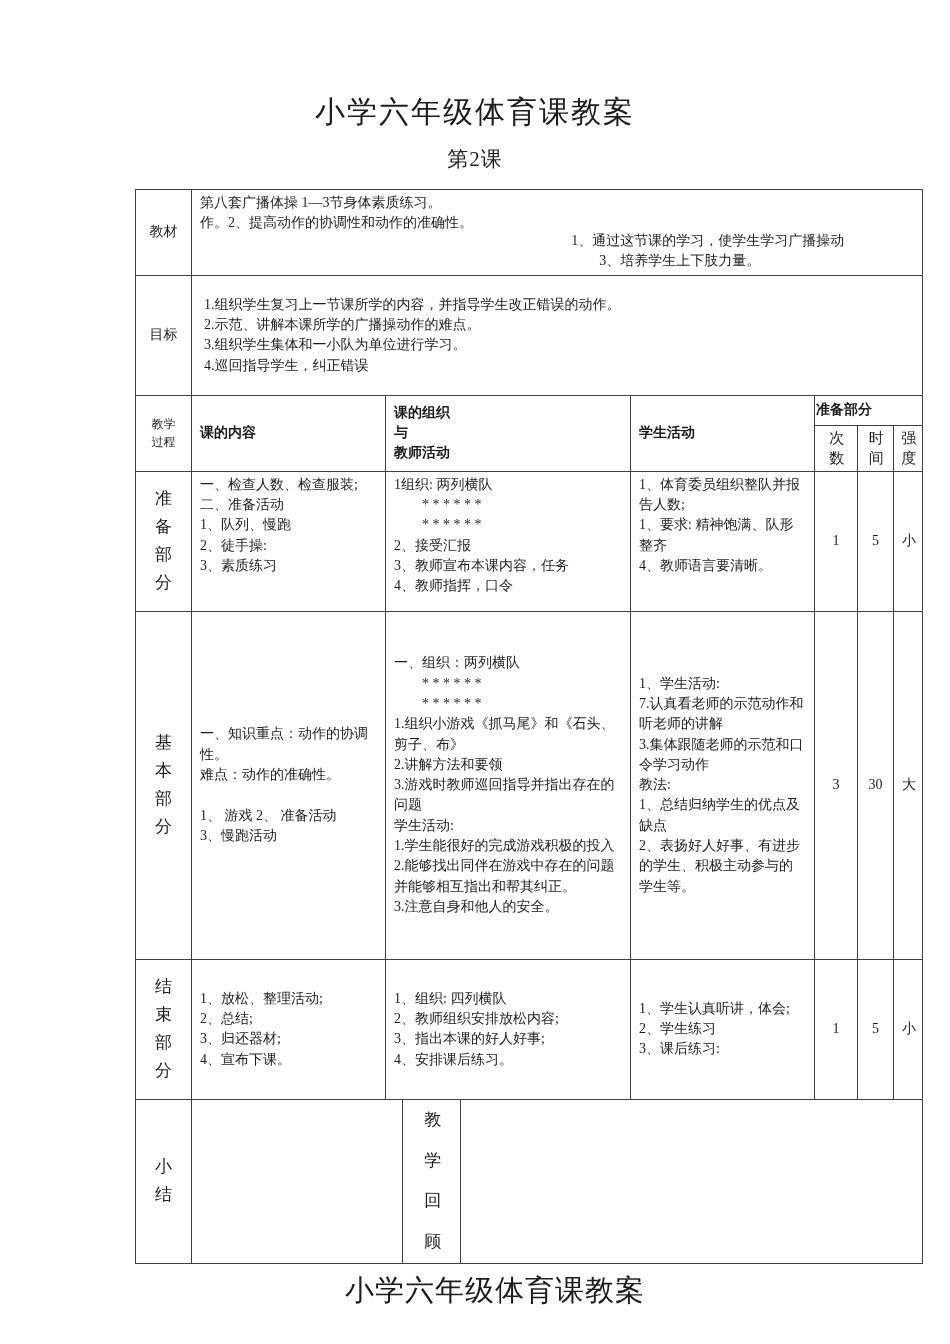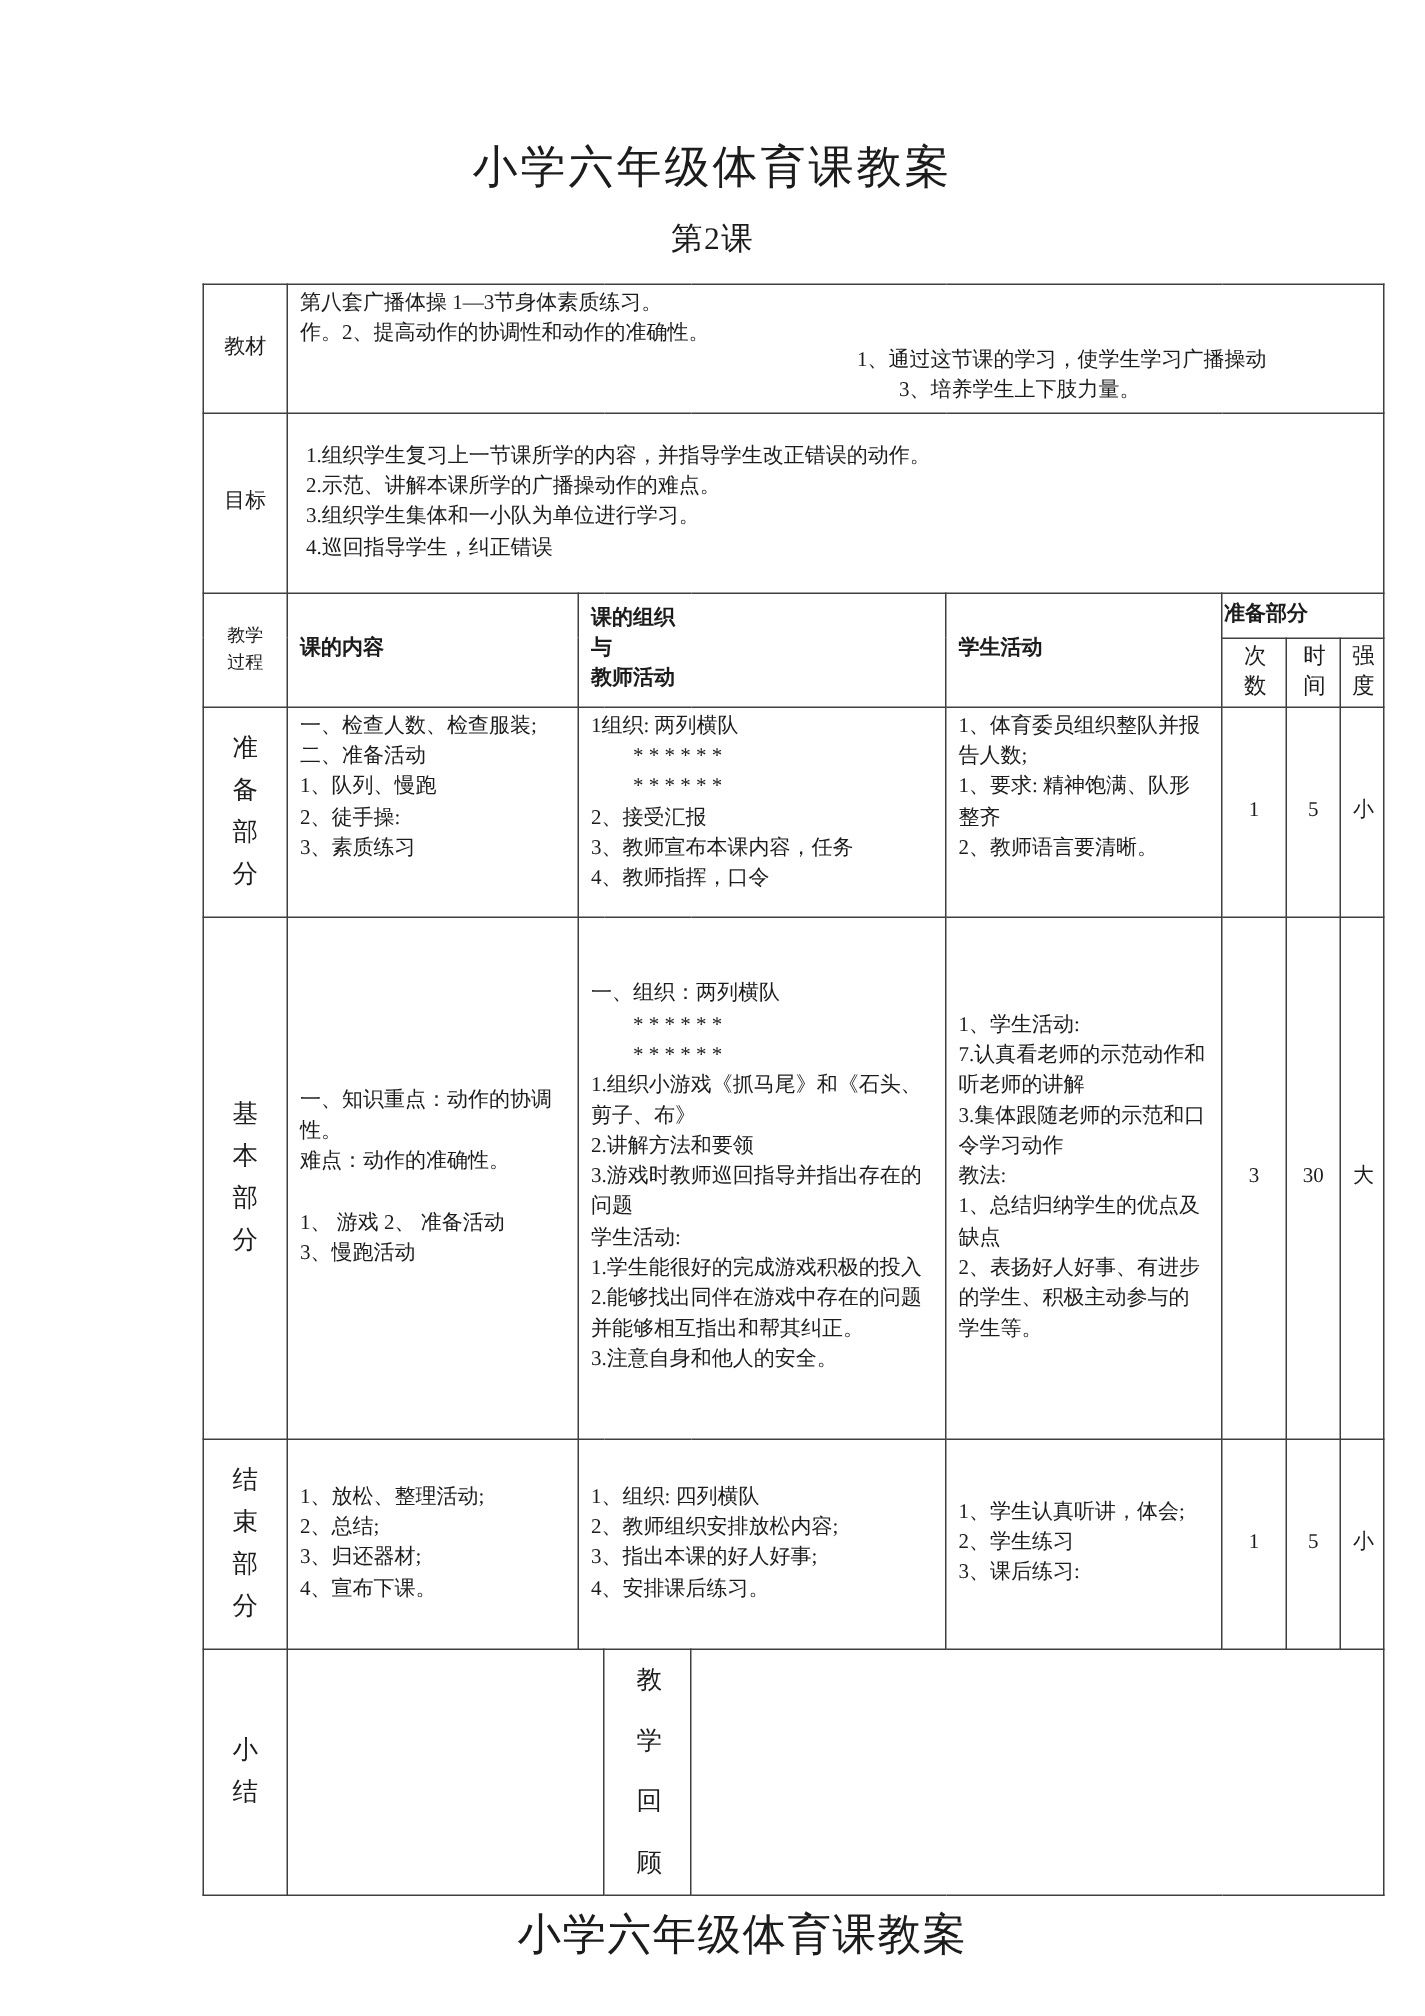--- a/index.html
+++ b/index.html
@@ -141,21 +141,21 @@
 2、徒手操:
 3、素质练习</td>
     <td colspan="3" class="pre top">1组织: 两列横队
 　　* * * * * *
 　　* * * * * *
 2、接受汇报
 3、教师宣布本课内容，任务
 4、教师指挥，口令</td>
     <td class="pre top">1、体育委员组织整队并报告人数;
 1、要求: 精神饱满、队形整齐
-2、教师语言要清晰。</td>
+4、教师语言要清晰。</td>
     <td class="num">1</td>
     <td class="num">5</td>
     <td class="num">小</td>
   </tr>
 
   <tr style="height:348px">
     <td class="label-cell">
       <span class="vlabel">基本部分</span>
     </td>
     <td class="pre">一、知识重点：动作的协调性。

